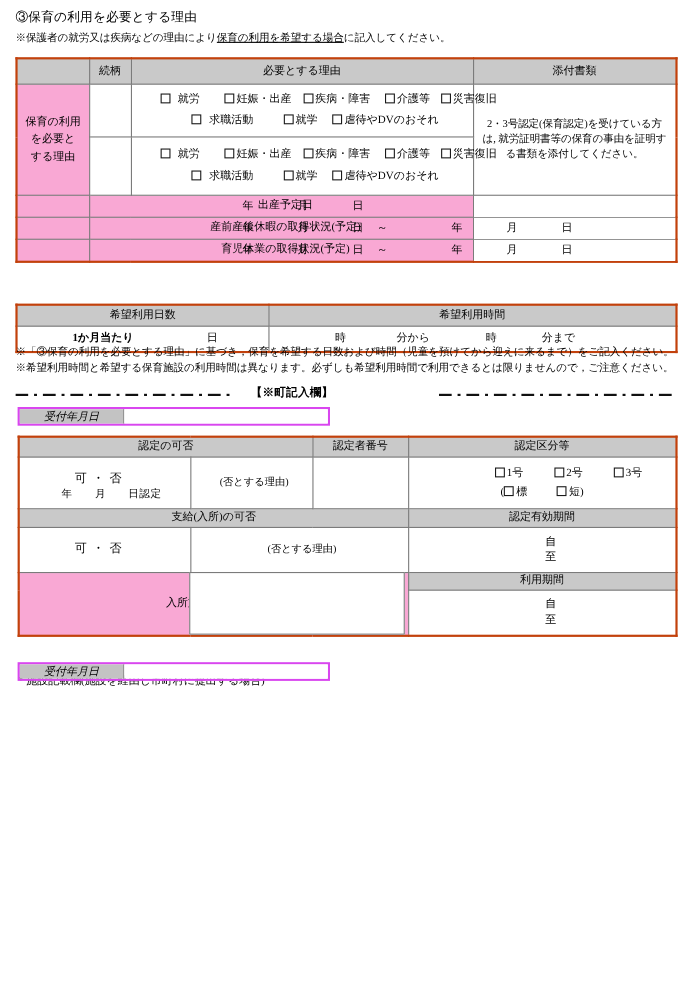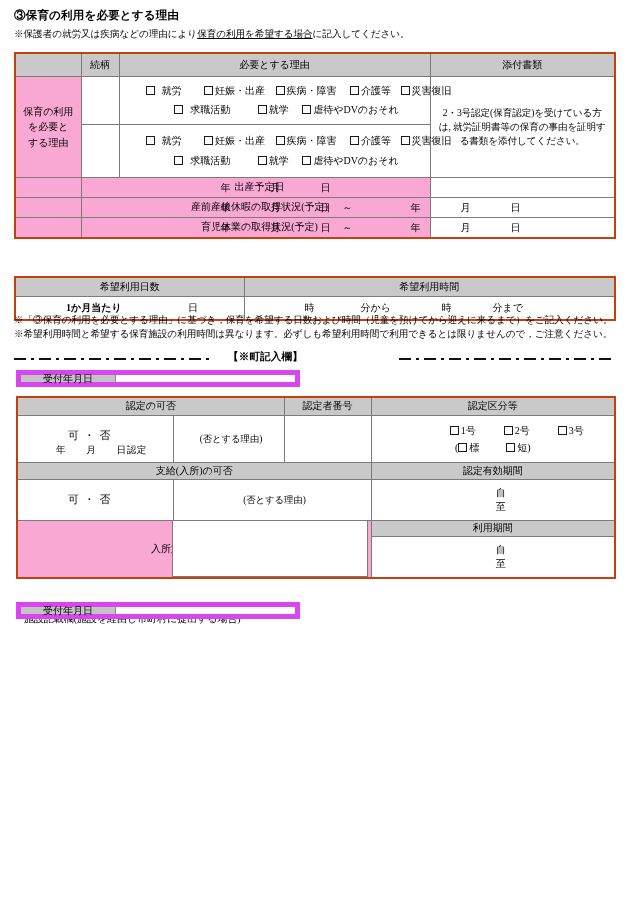--- a/index.html
+++ b/index.html
@@ -123,22 +123,23 @@
     font-size: 10.5px;
     white-space: nowrap;
     font-weight: bold;
     letter-spacing: .2px;
   }
 
   
   .recv {
     position: absolute;
     display: flex;
-    border: 5px solid #d946ef;
+    border: 2px solid #d946ef;
     box-sizing: border-box;
+    font-style: italic;
   }
   .recv .lab {
     background: #c3c3c3;
     border-right: 1px solid #8a8a8a;
     display: flex; align-items: center; justify-content: center;
     font-size: 10px;
     white-space: nowrap;
   }
   .recv .val {
     background: #fff;
@@ -154,21 +155,21 @@
     font-size: 9.3px;
   }
   .kahi { font-size: 11px; letter-spacing: 1px; }
   .ninteidate { font-size: 9.6px; letter-spacing: .5px; }
 </style>
 </head>
 <body>
 
 <div class="page">
 
-  <div class="sec-title" style="left:14px; top:8px;font-weight:bold;">③保育の利用を必要とする理由</div>
+  <div class="sec-title" style="left:14px; top:8px;">③保育の利用を必要とする理由</div>
 
   <div class="note" style="left:14px; top:28px;">
     <span>※保護者の就労又は疾病などの理由により</span><span class="u">保育の利用を希望する場合</span><span>に記入してください。</span>
   </div>
 
   <table class="grid outer" style="left:14px; top:52px; width:600px;">
     <colgroup>
       <col style="width:66px">
       <col style="width:38px">
       <col style="width:311px">

